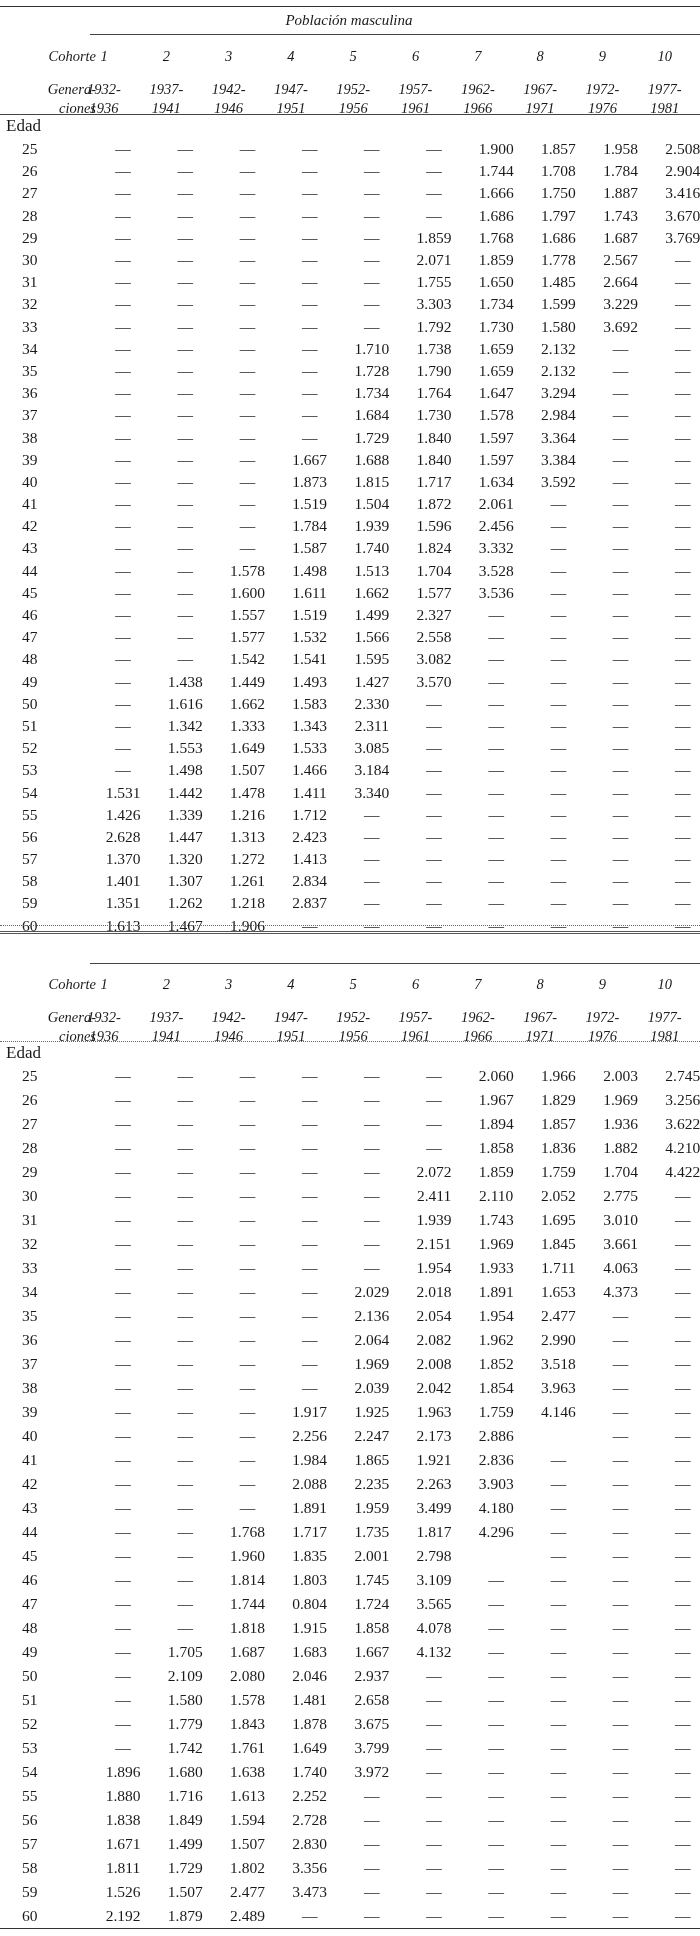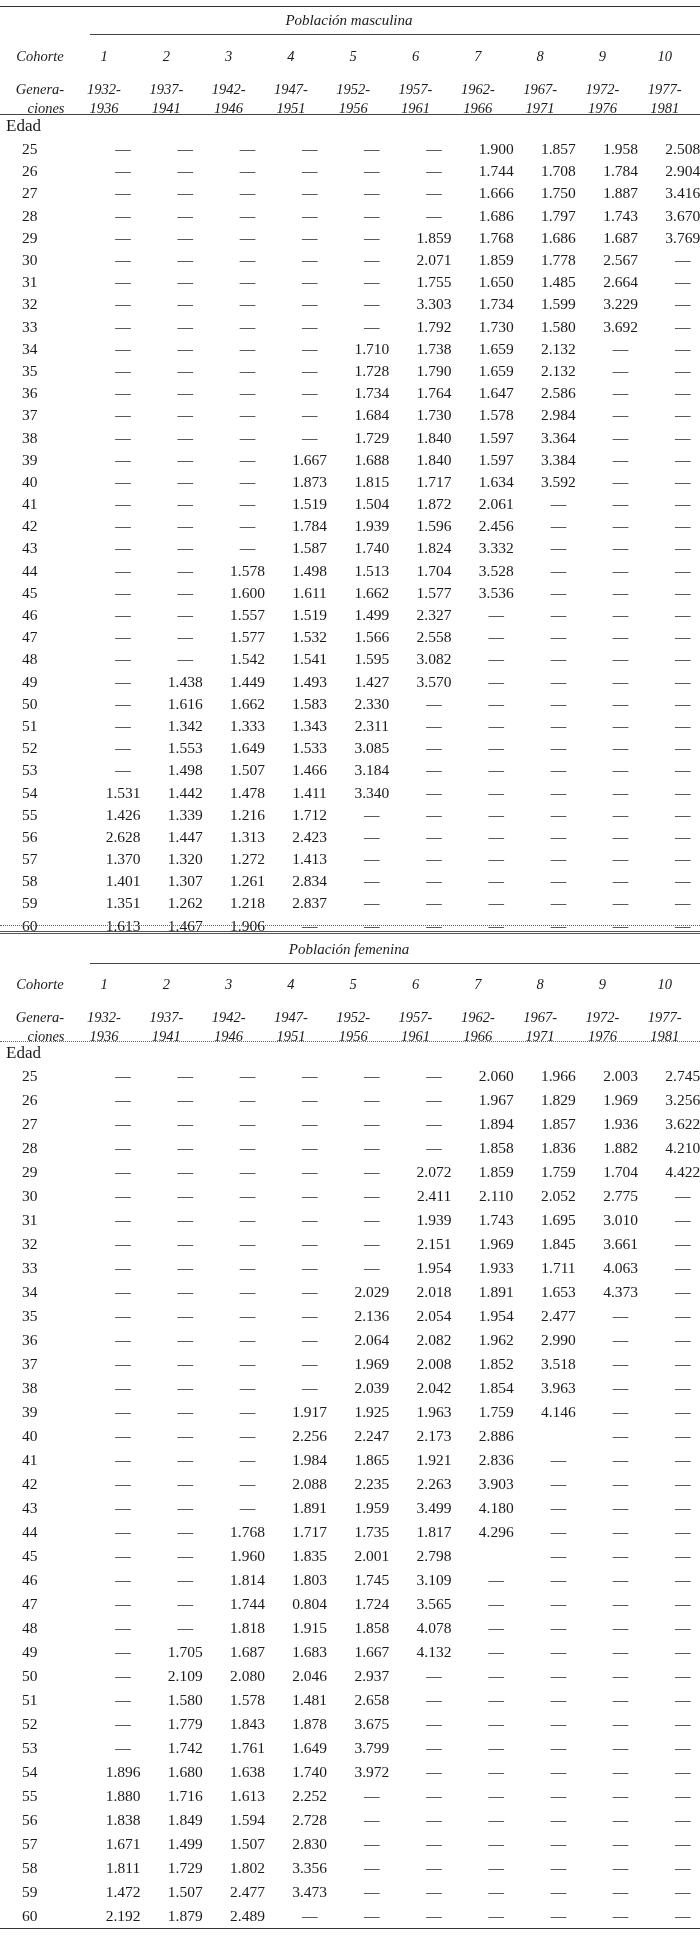--- a/index.html
+++ b/index.html
@@ -7,21 +7,21 @@
     width: 700px; height: 1936px; overflow: hidden; position: relative;
     font-family: "Liberation Serif", "DejaVu Serif", serif; color: #1a1a1a;
   }
   .panel { position: absolute; left: 0; width: 608px; }
   .rule { position: absolute; height: 0; border-top: 1.5px solid #333; }
   .rule.thin { border-top: 1px solid #444; }
   .rule.dotted { border-top: 1px dotted #666; }
   .rule.double { border-top: 3px double #555; }
   .section-title { position: absolute; left: 90px; right: 0; text-align: center; font-style: italic; font-size: 15px; }
   .hdr { position: absolute; font-style: italic; font-size: 14.5px; text-align: center; width: 60px; }
-  .hdr.label { text-align: center; width: 80px; left: 0; }
+  .hdr.label { text-align: right; width: 80px; left: 16px; }
   .gen { line-height: 19px; margin-top: 8px; }
   .edad { position: absolute; left: 6px; font-size: 17px; }
   table.data { position: absolute; left: 0; border-collapse: collapse; table-layout: fixed; width: 700px; }
   table.data td { padding: 0; text-align: center; font-size: 15.5px; white-space: nowrap; }
   table.data td.age { text-align: left; padding-left: 22px; width: 70px; }
   table.data td.v { width: 62.2px; }
   .male table.data tr { height: 22.2px; }
   .female table.data tr { height: 24px; }
 </style>
 </head>
@@ -182,21 +182,21 @@
         </tr>
         <tr>
           <td class="age">36</td>
           <td class="v">—</td>
           <td class="v">—</td>
           <td class="v">—</td>
           <td class="v">—</td>
           <td class="v">1.734</td>
           <td class="v">1.764</td>
           <td class="v">1.647</td>
-          <td class="v">2.586</td>
+          <td class="v">3.294</td>
           <td class="v">—</td>
           <td class="v">—</td>
         </tr>
         <tr>
           <td class="age">37</td>
           <td class="v">—</td>
           <td class="v">—</td>
           <td class="v">—</td>
           <td class="v">—</td>
           <td class="v">1.684</td>
@@ -527,21 +527,20 @@
     <div class="hdr gen" style="top: 72px; left: 323.2px;"><span>1952-</span><br><span>1956</span></div>
     <div class="hdr gen" style="top: 72px; left: 385.5px;"><span>1957-</span><br><span>1961</span></div>
     <div class="hdr gen" style="top: 72px; left: 447.8px;"><span>1962-</span><br><span>1966</span></div>
     <div class="hdr gen" style="top: 72px; left: 510.1px;"><span>1967-</span><br><span>1971</span></div>
     <div class="hdr gen" style="top: 72px; left: 572.4px;"><span>1972-</span><br><span>1976</span></div>
     <div class="hdr gen" style="top: 72px; left: 634.7px;"><span>1977-</span><br><span>1981</span></div>
   </div>
 
 <div class="panel female" style="top:0; height:1936px;">
   <div class="rule double" style="top:931px; left:0; width:700px;"></div>
-  <div class="section-title" style="top:941px;">Población femenina</div>
   <div class="rule thin" style="top:963px; left:90px; width:610px;"></div>
   <div class="hdr-row"></div>
   <div class="hdr-row"></div>
   <div class="rule dotted" style="top:1041px; left:0; width:700px;"></div>
   <div class="edad" style="top:1043px;">Edad</div>
   <table class="data" style="top:1064px;">
       <tbody>
         <tr>
           <td class="age">25</td>
           <td class="v">—</td>
@@ -979,21 +978,21 @@
           <td class="v">3.356</td>
           <td class="v">—</td>
           <td class="v">—</td>
           <td class="v">—</td>
           <td class="v">—</td>
           <td class="v">—</td>
           <td class="v">—</td>
         </tr>
         <tr>
           <td class="age">59</td>
-          <td class="v">1.472</td>
+          <td class="v">1.526</td>
           <td class="v">1.507</td>
           <td class="v">2.477</td>
           <td class="v">3.473</td>
           <td class="v">—</td>
           <td class="v">—</td>
           <td class="v">—</td>
           <td class="v">—</td>
           <td class="v">—</td>
           <td class="v">—</td>
         </tr>

